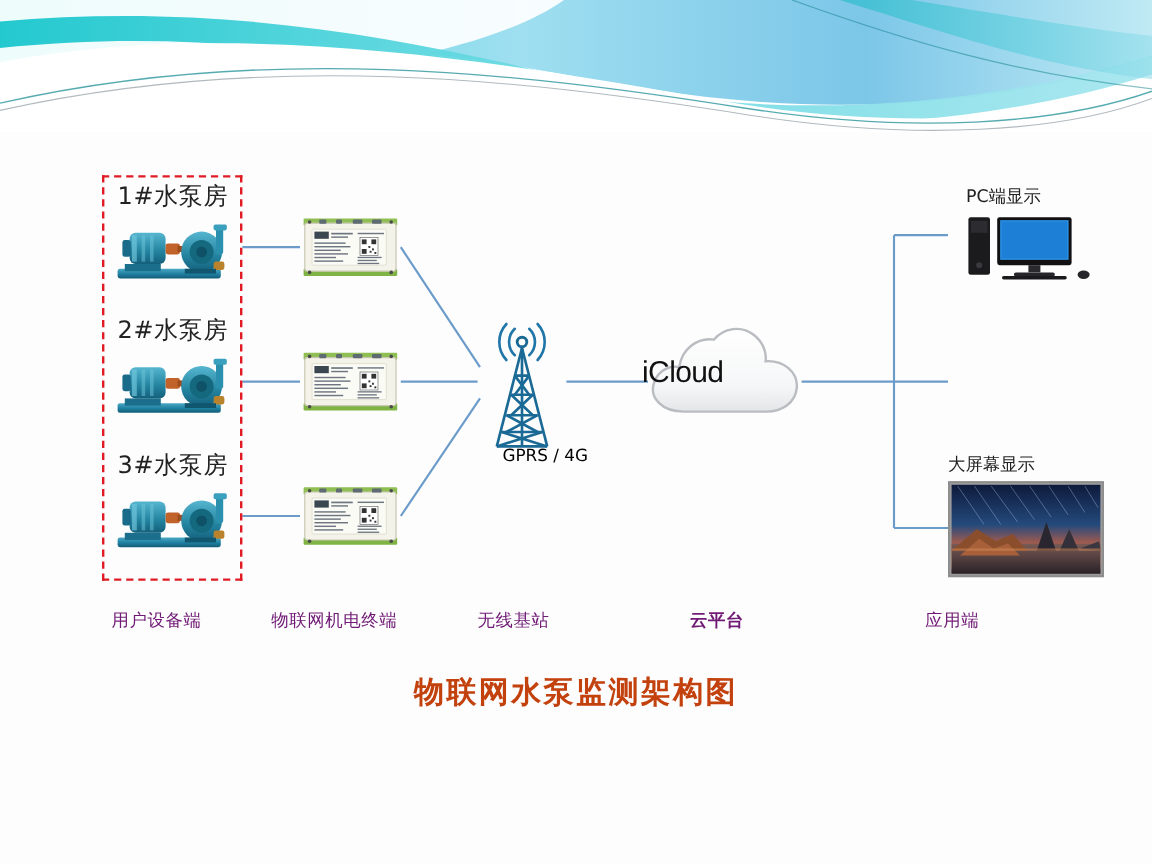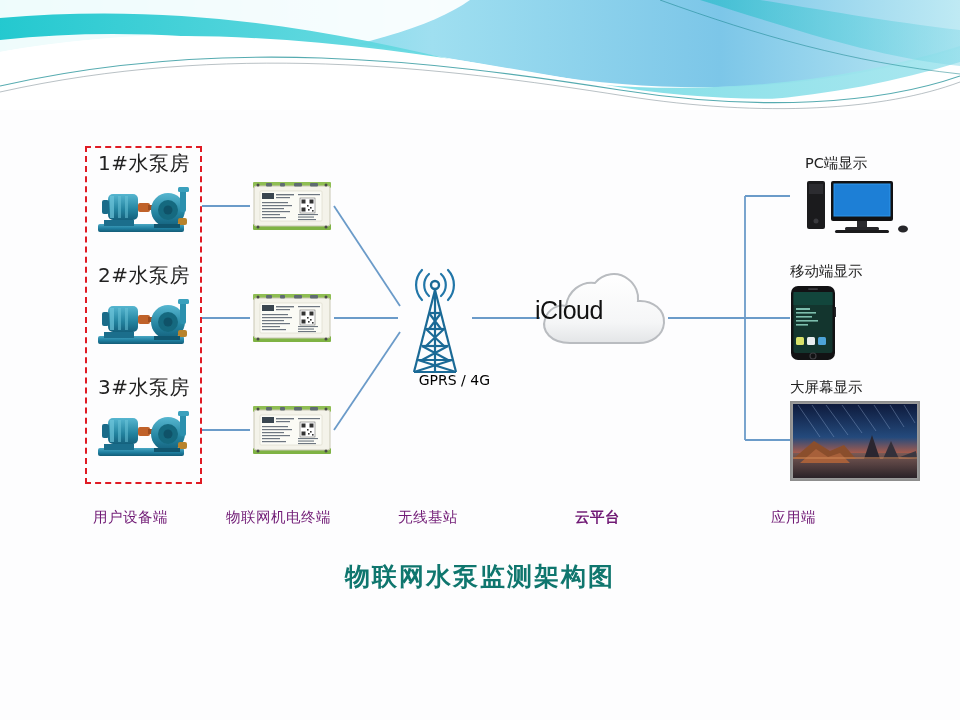--- a/index.html
+++ b/index.html
@@ -63,21 +63,21 @@
     font-size:14.5px;color:#222;white-space:nowrap;margin-bottom:4px;
   }
 
   
   .wires{position:absolute;left:0;top:0;width:960px;height:440px;pointer-events:none;}
 
   
   .main-title{
     position:absolute;left:0;top:560px;width:960px;text-align:center;
     font-family:"DejaVu Serif","Liberation Serif",serif;
-    font-size:25px;font-weight:bold;color:#0f766e;letter-spacing:2px;
+    font-size:25px;font-weight:bold;color:#c2410c;letter-spacing:2px;
   }
 </style>
 </head>
 <body>
 
 <div id="slide">
 
   <div class="header-wave">
     <svg width="960" height="110" viewBox="0 0 960 110" xmlns="http://www.w3.org/2000/svg">
       <defs>
@@ -403,43 +403,20 @@
         <rect x="26" y="4" width="62" height="40" rx="2" fill="#111113"></rect>
         <rect x="29" y="7" width="56" height="32" fill="#1d7fd6"></rect>
         <rect x="29" y="7" width="56" height="32" fill="none" stroke="#2f96ea" stroke-width="1"></rect>
         <rect x="52" y="44" width="10" height="6" fill="#2a2a2e"></rect>
         <rect x="40" y="50" width="34" height="3.5" rx="1.5" fill="#26262a"></rect>
         <rect x="30" y="53" width="54" height="3" rx="1.5" fill="#1a1a1c"></rect>
         <ellipse cx="98" cy="52" rx="5" ry="3.5" fill="#26262a"></ellipse>
       </svg>
     </div>
 
-    <div class="app" style="left:790px;top:152px;">
-      <div class="aname">移动端显示</div>
-      <svg viewBox="0 0 46 76" width="46" height="76">
-        <rect x="1" y="1" width="44" height="74" rx="7" fill="#121214"></rect>
-        <rect x="3.5" y="7" width="39" height="61" rx="2" fill="#13352e"></rect>
-        <rect x="3.5" y="7" width="39" height="13" fill="#12463c"></rect>
-        <g fill="#8fd6c4" opacity=".85">
-          <rect x="6" y="23" width="14" height="2"></rect>
-            <rect x="6" y="27" width="20" height="1.6"></rect>
-          <rect x="6" y="31" width="16" height="1.6"></rect>
-            <rect x="6" y="35" width="22" height="1.6"></rect>
-          <rect x="6" y="39" width="12" height="1.6"></rect>
-        </g>
-        <g>
-          <rect x="6" y="52" width="8" height="8" rx="1.5" fill="#d9e26b"></rect>
-          <rect x="17" y="52" width="8" height="8" rx="1.5" fill="#e8eef0"></rect>
-          <rect x="28" y="52" width="8" height="8" rx="1.5" fill="#4da3d8"></rect>
-        </g>
-        <rect x="18" y="3.2" width="10" height="1.8" rx="1" fill="#3a3a3e"></rect>
-        <circle cx="23" cy="71" r="3" fill="none" stroke="#3e3e42" stroke-width="1.2"></circle>
-        <rect x="44.6" y="22" width="1.8" height="10" rx="1" fill="#2a2a2e"></rect>
-      </svg>
-    </div>
 
     <div class="app" style="left:790px;top:268px;">
       <div class="aname">大屏幕显示</div>
       <svg viewBox="0 0 130 80" width="130" height="80">
         <defs>
           <linearGradient id="sky" x1="0" y1="0" x2="0" y2="1">
             <stop offset="0%" stop-color="#0e1a3c"></stop>
               <stop offset="45%" stop-color="#244a7c"></stop>
             <stop offset="72%" stop-color="#c9603f"></stop>
               <stop offset="88%" stop-color="#e9a06a"></stop>

